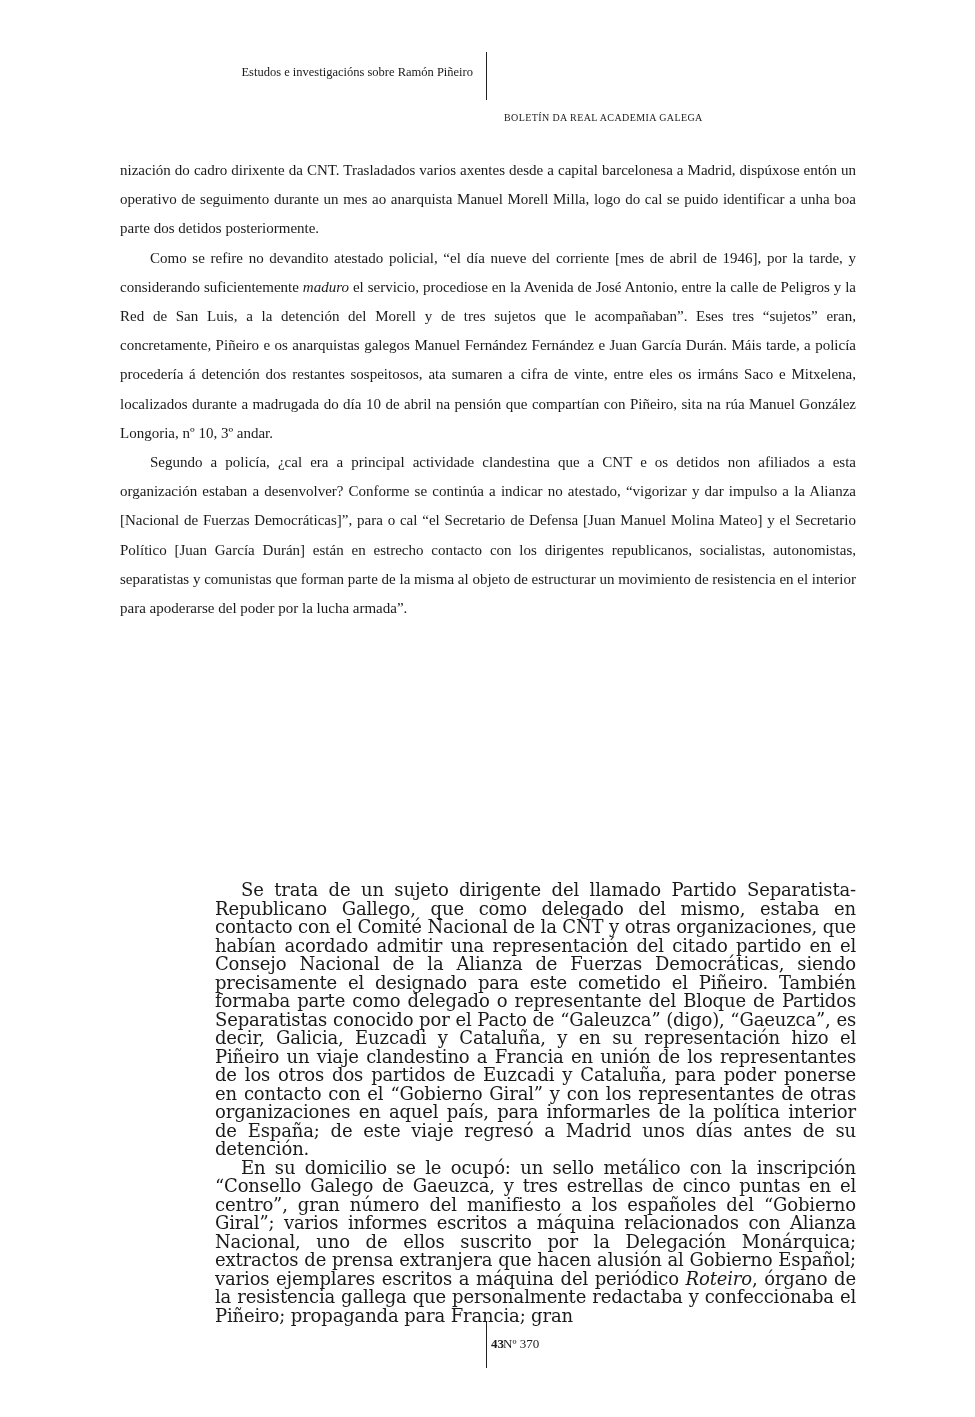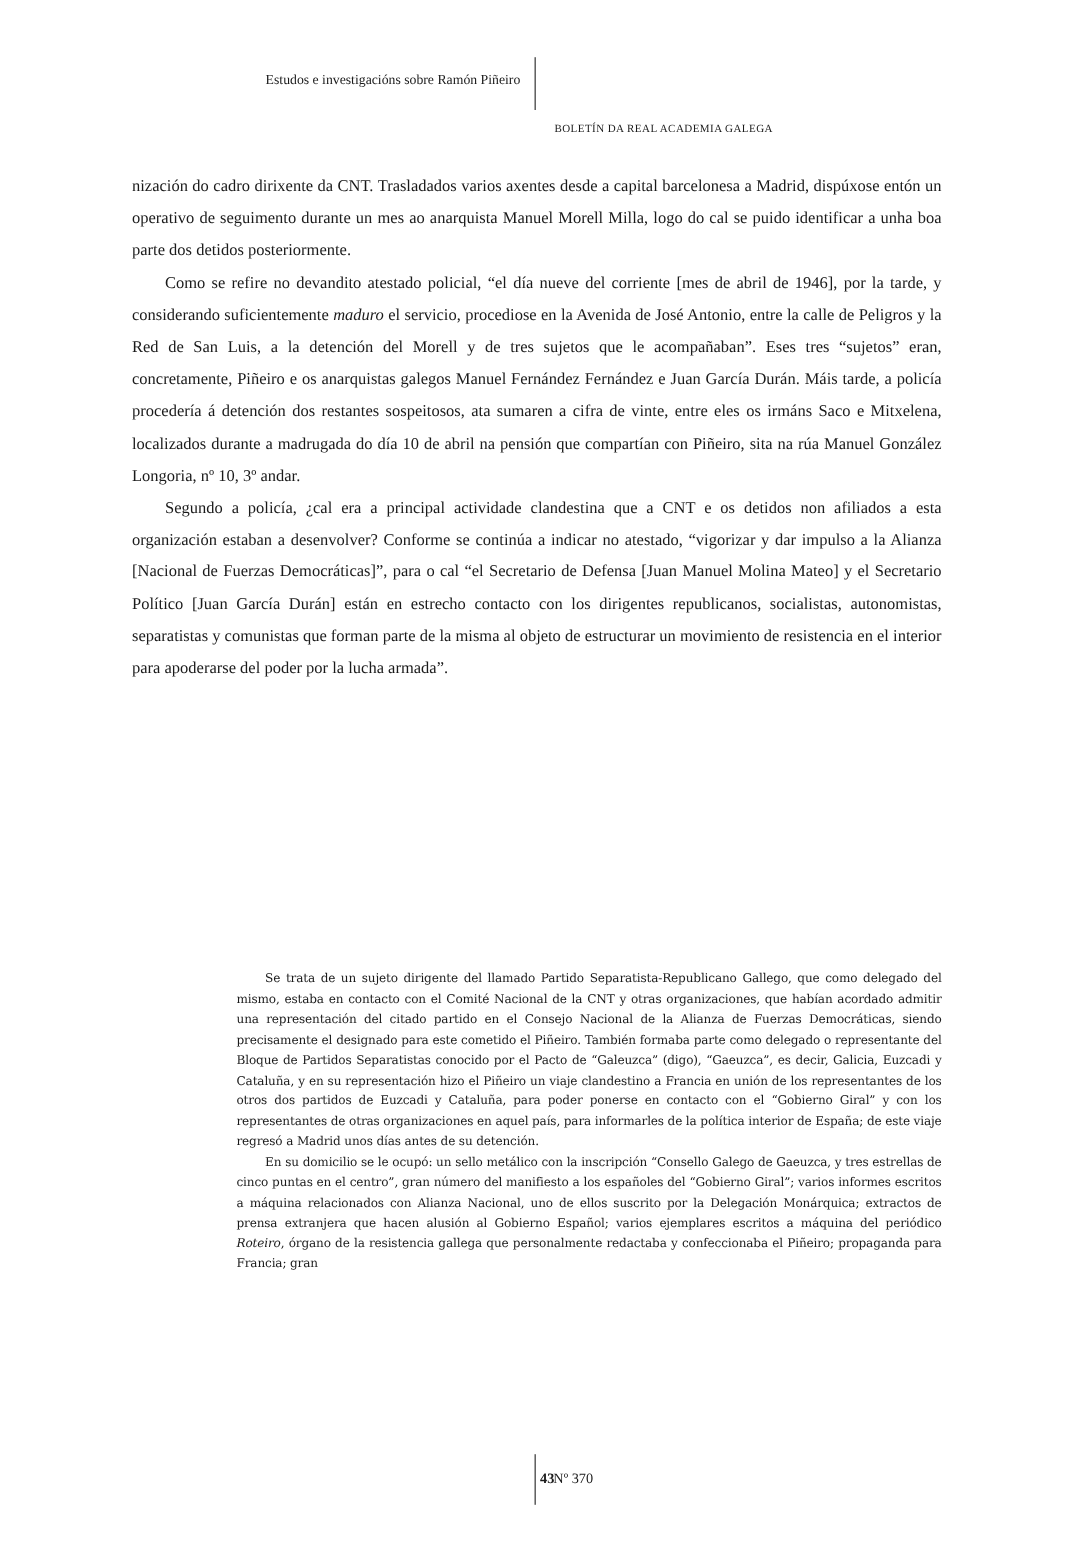--- a/index.html
+++ b/index.html
@@ -6,21 +6,21 @@
   body { width: 975px; height: 1417px; position: relative; overflow: hidden; color: #1a1a1a; }
   .header { position: absolute; top: 52px; left: 0; width: 975px; height: 48px; }
   .header .left { position: absolute; right: 502px; top: 13px; font-family: "Liberation Serif", serif; font-size: 12.5px; white-space: nowrap; }
   .header .rule { position: absolute; left: 486px; top: 0; width: 1px; height: 48px; background: #222; }
   .header .right { position: absolute; left: 504px; top: 12px; font-family: "Liberation Serif", serif; font-size: 10px; letter-spacing: 0.4px; white-space: nowrap; margin-top: 48px; }
 
   .body-text { position: absolute; left: 120px; top: 156px; width: 736px; font-family: "Liberation Serif", serif; font-size: 15px; line-height: 29.2px; text-align: justify; }
   .body-text p { margin: 0; }
   .body-text p.indent { text-indent: 30px; }
 
-  .quote { position: absolute; left: 215px; top: 881px; width: 641px; font-family: "DejaVu Serif", serif; font-size: 11px; line-height: 18.5px; text-align: justify; letter-spacing: -0.15px; }
+  .quote { position: absolute; left: 215px; top: 881px; width: 641px; font-family: "DejaVu Serif", serif; font-size: 18px; line-height: 18.5px; text-align: justify; letter-spacing: -0.15px; }
   .quote p { margin: 0; text-indent: 26px; }
 
   .footer { position: absolute; top: 1322px; left: 0; width: 975px; height: 46px; padding-left: 32px; }
   .footer .page { position: absolute; right: 503px; top: 14px; font-family: "Liberation Serif", serif; font-size: 13px; font-weight: bold; }
   .footer .rule { position: absolute; left: 486px; top: 0; width: 1px; height: 46px; background: #222; }
   .footer .issue { position: absolute; left: 503px; top: 14px; font-family: "Liberation Serif", serif; font-size: 13px; }
   em { font-style: italic; }
 </style>
 </head>
 <body>

